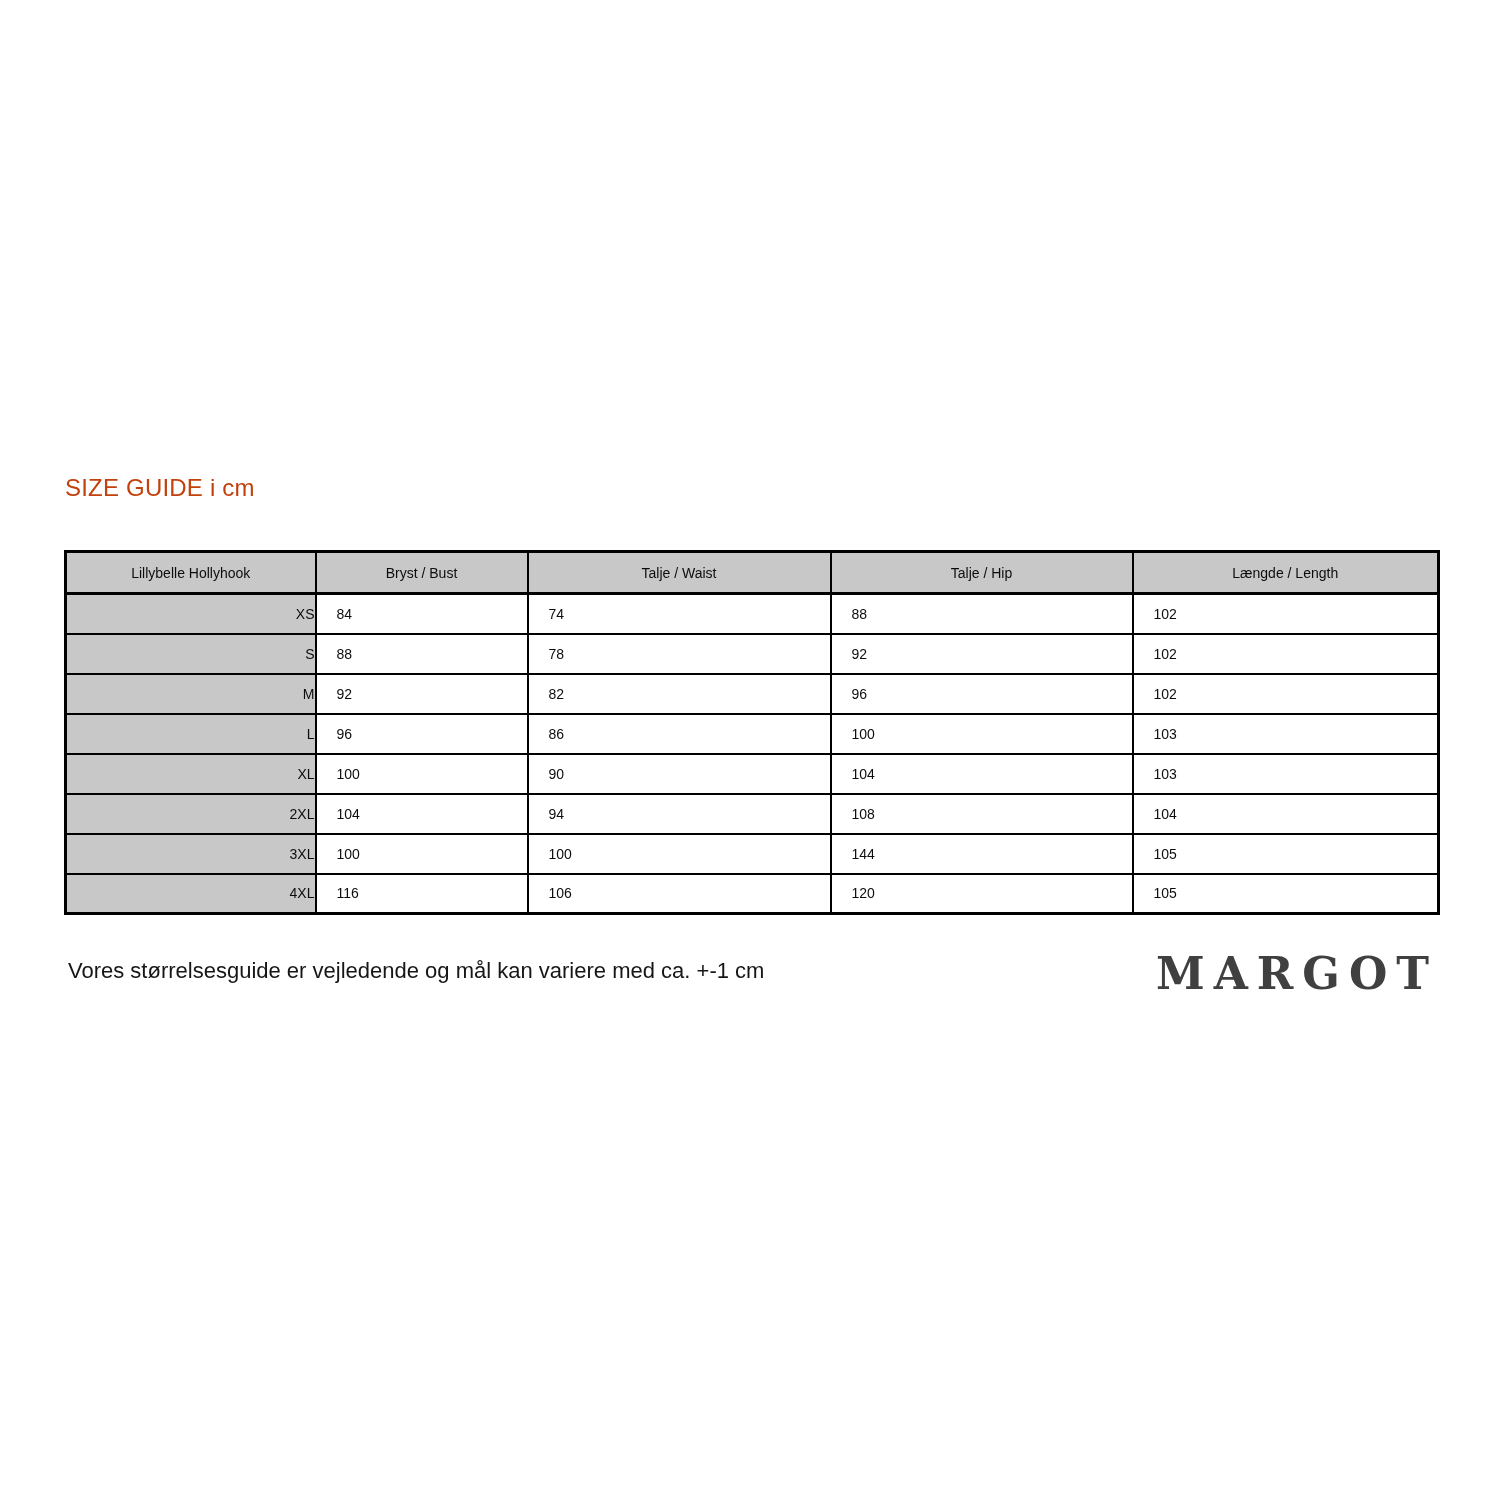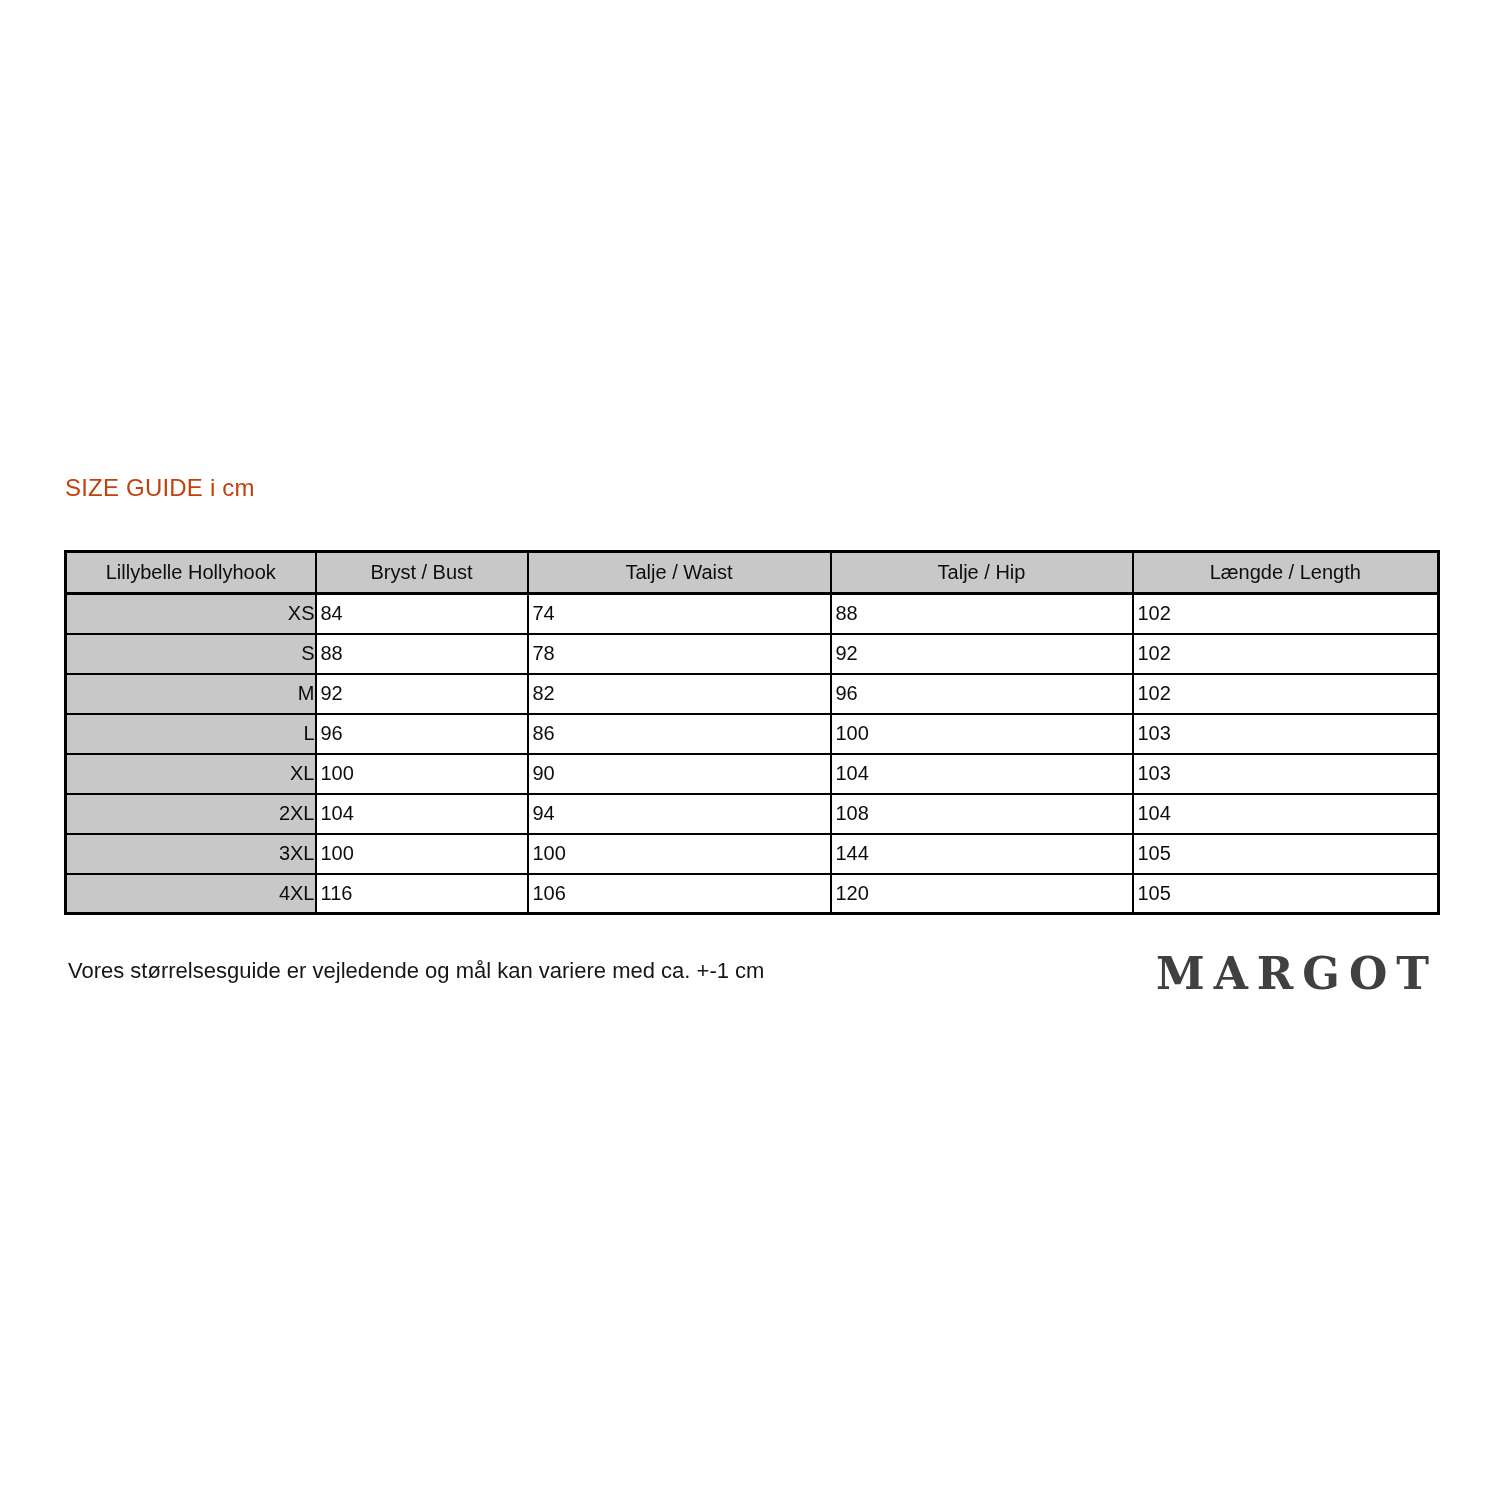--- a/index.html
+++ b/index.html
@@ -20,21 +20,21 @@
     letter-spacing: 0.2px;
     color: #c2410c;
   }
   .size-table {
     position: absolute;
     left: 64px;
     top: 550px;
     width: 1373px;
     border-collapse: collapse;
     table-layout: fixed;
-    font-size: 20px;
+    font-size: 14px;
     color: #0d0d0d;
     border-radius: 18px;
   }
   .size-table th, .size-table td {
     border: 2px solid #000000;
     height: 40px;
     vertical-align: middle;
     overflow: hidden;
     white-space: nowrap;
   }
@@ -45,21 +45,21 @@
     text-align: center;
     border-bottom-width: 3px;
   }
   .size-table td.size-cell {
     background: #c8c8c8;
     text-align: right;
   }
   .size-table td.num-cell {
     background: #ffffff;
     text-align: left;
-    padding-left: 4px;
+    padding-left: 20px;
   }
   .size-table { border: 3px solid #000000; }
   .note-text {
     position: absolute;
     left: 68px;
     top: 958px;
     font-size: 22px;
     color: #161616;
   }
   .brand-logo {

